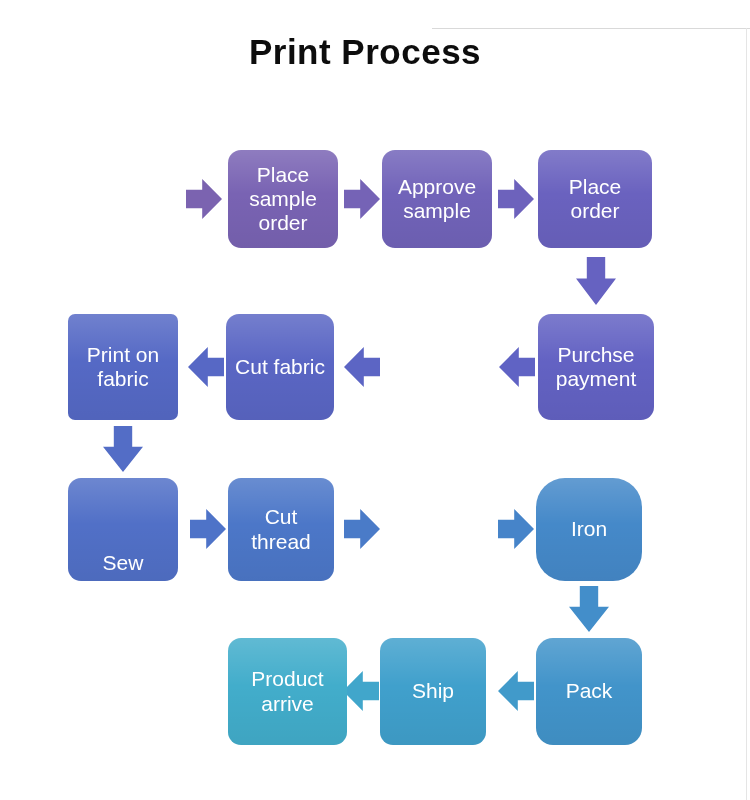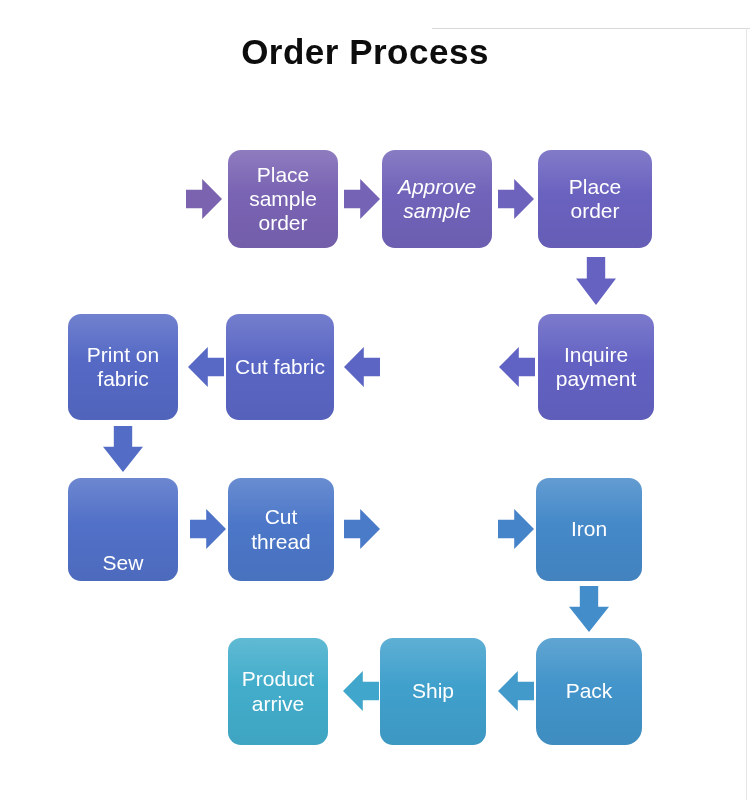--- a/index.html
+++ b/index.html
@@ -23,28 +23,28 @@
   .arrow.down  { clip-path:polygon(27% 0%, 73% 0%, 73% 45%, 100% 45%, 50% 100%, 0% 45%, 27% 45%); }
 
   
   .n1  {left:64px;  top:150px; width:114px; height:98px;}
   .n2  {left:228px; top:150px; width:110px; height:98px;}
   .n3  {left:382px; top:150px; width:110px; height:98px;}
   .n4  {left:538px; top:150px; width:114px; height:98px;}
   .n5  {left:538px; top:314px; width:116px; height:106px;}
   .n6  {left:380px; top:314px; width:108px; height:106px;}
   .n7  {left:226px; top:314px; width:108px; height:106px;}
-  .n8  {left:68px;  top:314px; width:110px; height:106px;}
+  .n8  {left:68px;  top:314px; width:110px; height:106px;border-radius:7px;}
   .n9  {left:68px;  top:478px; width:110px; height:103px;align-items:flex-end;}
   .n10 {left:228px; top:478px; width:106px; height:103px;}
   .n11 {left:380px; top:478px; width:108px; height:103px;}
   .n12 {left:536px; top:478px; width:106px; height:103px;}
   .n13 {left:536px; top:638px; width:106px; height:107px;border-radius:17px;}
   .n14 {left:380px; top:638px; width:106px; height:107px;}
-  .n15 {left:228px; top:638px; width:100px; height:107px;}
+  .n15 {left:228px; top:638px; width:119px; height:107px;}
 
   
   .a1  {left:186px; top:179px; width:36px; height:40px;}
   .a2  {left:344px; top:179px; width:36px; height:40px;}
   .a3  {left:498px; top:179px; width:36px; height:40px;}
   .a4  {left:576px; top:257px; width:40px; height:48px;}
   .a5  {left:499px; top:347px; width:36px; height:40px;}
   .a6  {left:344px; top:347px; width:36px; height:40px;}
   .a7  {left:188px; top:347px; width:36px; height:40px;}
   .a8  {left:103px; top:426px; width:40px; height:46px;}
@@ -59,39 +59,39 @@
   .line-right {position:absolute; left:746px; top:28px; width:1px; height:772px; background:#e5e5e5;}
 </style>
 </head>
 <body>
 
 <div class="stage">
 
   <div class="line-top"></div>
   <div class="line-right"></div>
 
-  <div class="title">Order Process</div>
+  <div class="title">Print Process</div>
 
   <div class="arrow right a1" style="background-color: rgb(123, 99, 176);"></div>
   <div class="node n2" style="background-color: rgb(121, 99, 179); text-align: center;">
     <span>Place sample order</span>
   </div>
   <div class="arrow right a2" style="background-color: rgb(117, 99, 182);"></div>
-  <div class="node n3" style="background-color: rgb(113, 99, 185); font-style: italic;">
+  <div class="node n3" style="background-color: rgb(113, 99, 185);">
     <span>Approve sample</span>
   </div>
   <div class="arrow right a3" style="background-color: rgb(109, 98, 188);"></div>
   <div class="node n4" style="background-color: rgb(106, 98, 191);">
     <span>Place order</span>
   </div>
 
   <div class="arrow down a4" style="background-color: rgb(102, 98, 193);"></div>
 
   <div class="node n5" style="background-color: rgb(99, 98, 195);">
-    <span>Inquire payment</span>
+    <span>Purchse payment</span>
   </div>
   <div class="arrow left a5" style="background-color: rgb(96, 99, 196);"></div>
   <div class="arrow left a6" style="background-color: rgb(92, 101, 196);"></div>
   <div class="node n7" style="background-color: rgb(90, 102, 196);">
     <span>Cut fabric</span>
   </div>
   <div class="arrow left a7" style="background-color: rgb(87, 104, 197);"></div>
   <div class="node n8" style="background-color: rgb(85, 105, 197);">
     <span>Print on fabric</span>
   </div>
@@ -100,21 +100,21 @@
 
   <div class="node n9" style="background-color: rgb(81, 112, 199);">
     <span>Sew</span>
   </div>
   <div class="arrow right a9" style="background-color: rgb(78, 115, 200);"></div>
   <div class="node n10" style="background-color: rgb(76, 119, 200);">
     <span>Cut thread</span>
   </div>
   <div class="arrow right a10" style="background-color: rgb(74, 123, 200);"></div>
   <div class="arrow right a11" style="background-color: rgb(70, 132, 201);"></div>
-  <div class="node n12" style="background-color: rgb(69, 137, 201);">
+  <div class="node n12" style="background-color: rgb(69, 137, 201); border-radius: 29px;">
     <span>Iron</span>
   </div>
 
   <div class="arrow down a12" style="background-color: rgb(67, 142, 202);"></div>
 
   <div class="node n13" style="background-color: rgb(66, 148, 202);">
     <span>Pack</span>
   </div>
   <div class="arrow left a13" style="background-color: rgb(65, 154, 202);"></div>
   <div class="node n14" style="background-color: rgb(64, 160, 204);">

